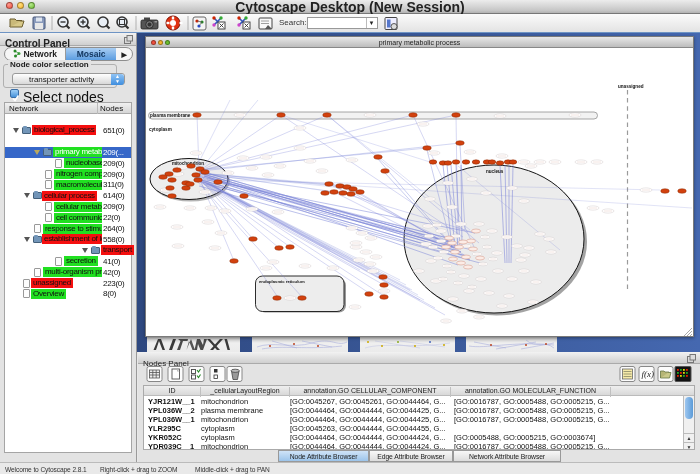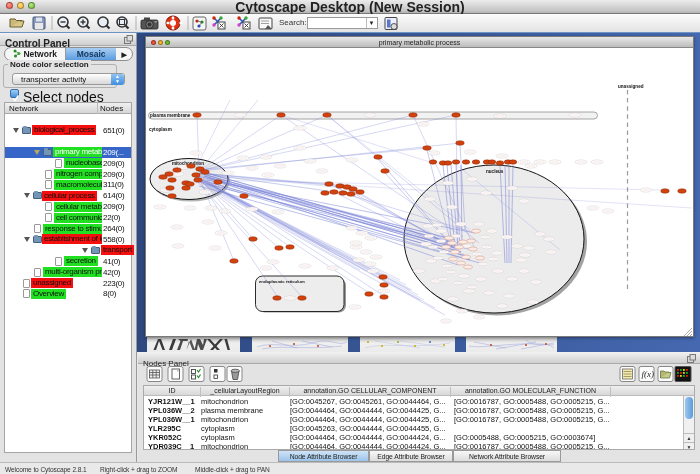--- a/index.html
+++ b/index.html
@@ -30,21 +30,21 @@
 #cphead { position:absolute; left:0; top:0; width:136px; height:13px;
   background:linear-gradient(#f2f2f2,#cfcfcf); border-bottom:1px solid #aaa; }
 #cphead span { font-size:10px; font-weight:bold; color:#222; margin-left:5px; line-height:12px; display:inline-block;}
 #cptabs { position:absolute; left:4px; top:14px; width:129px; height:14px; border:1px solid #8e8e8e; border-radius:7px; background:#f6f6f6; overflow:hidden; display:flex; }
 #cptabs .seg { font-size:8.5px; font-weight:bold; text-align:center; line-height:13px; color:#222; }
 #cptabs .s1 { width:62px; border-right:1px solid #999; }
 #cptabs .s2 { width:51px; background:linear-gradient(#a8cdf2,#5c9de0); color:#12355e;}
 #cptabs .s3 { width:16px; font-size:7px; }
 #ncsbox { position:absolute; left:3px; top:31px; width:114px; height:24px; border:1px solid #b0b0b0; border-radius:3px; }
 #ncsbox .lbl { position:absolute; left:4px; top:-5px; background:#e3e3e3; padding:0 2px; font-size:8px; font-weight:bold; color:#222; }
-#combo { position:absolute; left:8px; top:8px; width:113px; height:12px; border:1px solid #9a9a9a; border-radius:3px; background:linear-gradient(#ffffff,#d8d8d8); font-size:8px; line-height:11px; padding-left:8px; color:#111; }
+#combo { position:absolute; left:8px; top:8px; width:113px; height:12px; border:1px solid #9a9a9a; border-radius:3px; background:linear-gradient(#ffffff,#d8d8d8); font-size:8px; line-height:11px; padding-left:16px; color:#111; }
 #combo .step { position:absolute; right:0px; top:0px; width:13px; height:11px; border-radius:0 3px 3px 0; background:linear-gradient(#8fc3f5,#3f8ede); color:#fff; font-size:5px; line-height:5px; text-align:center; }
 #selnodes { position:absolute; left:10px; top:56px; font-size:14px; color:#111; }
 #selnodes .cb { display:inline-block; width:9px; height:9px; background:linear-gradient(#9fd0f8,#4691d8); border:1px solid #3a6ea5; border-radius:2px; vertical-align:-1px; }
 #treebox { position:absolute; left:4px; top:69px; width:128px; height:351px; background:#fff; border:1px solid #a5a5a5; }
 #treehdr { position:absolute; left:0; top:0; width:126px; height:11px; background:linear-gradient(#f0f0f0,#d6d6d6); border-bottom:1px solid #aaa; font-size:8px; color:#111; }
 #treehdr .c1 { position:absolute; left:4px; top:1px; }
 #treehdr .c2 { position:absolute; left:95px; top:1px; }
 #treehdr .sep { position:absolute; left:92px; top:0; width:1px; height:11px; background:#bbb; }
 .trow { position:absolute; left:0; width:126px; height:11px; font-size:8px; letter-spacing:-0.3px; }
 .trow .lab { position:absolute; top:0.5px; height:10px; line-height:10px; padding:0 2px; color:#111; white-space:nowrap; overflow:hidden; }

